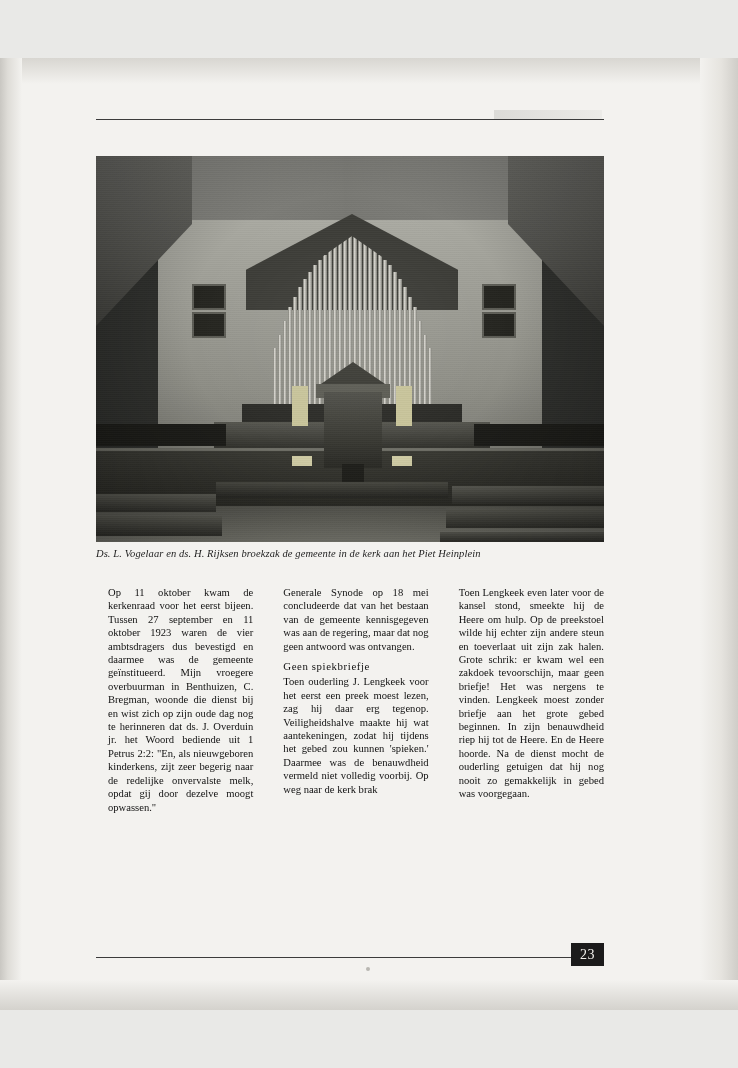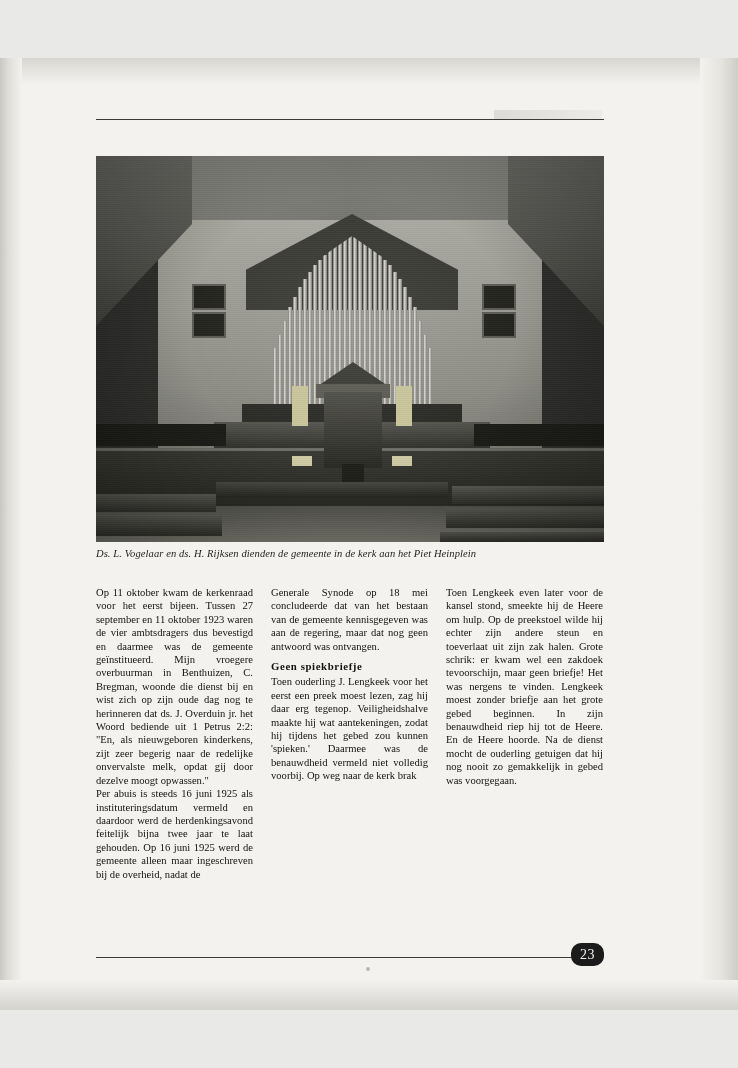--- a/index.html
+++ b/index.html
@@ -248,28 +248,29 @@
     gap: 18px;
   }
   .column {
     width: 157px;
     font-family: "Liberation Serif", serif;
     font-size: 10.6px;
     line-height: 13.4px;
     color: #111;
     text-align: justify;
     hyphens: auto;
+    margin-left: 12px;
   }
   .column p {
     margin: 0 0 0 0;
   }
   .para-tight { text-indent: 0; }
   .subhead {
     font-family: "Liberation Serif", serif;
-    font-weight: bold;
+    font-weight: normal;
     font-size: 10.8px;
     letter-spacing: 0.6px;
     margin: 7px 0 2px 0;
     color: #111;
   }
 
   
   #page-number {
     position: absolute;
     left: 571px;
@@ -277,21 +278,20 @@
     width: 33px;
     height: 23px;
     background: #1b1b1b;
     color: #f2f1ed;
     font-family: "Liberation Serif", serif;
     font-size: 14px;
     display: flex;
     align-items: center;
     justify-content: center;
     letter-spacing: 0.5px;
-    border-radius: 10px;
   }
 
   
   #header-artifact {
     position: absolute;
     left: 494px;
     top: 110px;
     width: 108px;
     height: 9px;
     background: linear-gradient(to right, rgba(150,150,145,0.45), rgba(190,190,185,0.25));
@@ -394,27 +394,26 @@
     <div class="ph pew" id="pew-l1"></div>
     <div class="ph pew" id="pew-l2"></div>
     <div class="ph pew" id="pew-r1"></div>
     <div class="ph pew" id="pew-r2"></div>
     <div class="ph pew" id="pew-r3"></div>
 
     <div class="ph" id="photo-vignette"></div>
     <div class="ph" id="photo-grain"></div>
   </div>
 
-  <div id="caption">Ds. L. Vogelaar en ds. H. Rijksen dienden de gemeente in de kerk aan het Piet Heinplein</div>
+  <div id="caption">Ds. L. Vogelaar en ds. H. Rijksen broekzak de gemeente in de kerk aan het Piet Heinplein</div>
 
   <div id="columns">
 
     <div class="column">
       <p class="para-tight">Op 11 oktober kwam de kerkenraad voor het eerst bijeen. Tussen 27 september en 11 oktober 1923 waren de vier ambtsdragers dus bevestigd en daarmee was de gemeente geïnstitueerd. Mijn vroegere overbuurman in Benthuizen, C. Bregman, woonde die dienst bij en wist zich op zijn oude dag nog te herinneren dat ds. J. Overduin jr. het Woord bediende uit 1 Petrus 2:2: "En, als nieuwgeboren kinderkens, zijt zeer begerig naar de redelijke onvervalste melk, opdat gij door dezelve moogt opwassen."</p>
-      <p class="para-tight">Per abuis is steeds 16 juni 1925 als instituteringsdatum vermeld en daardoor werd de herdenkingsavond feitelijk bijna twee jaar te laat gehouden. Op 16 juni 1925 werd de gemeente alleen maar ingeschreven bij de overheid, nadat de</p>
     </div>
 
     <div class="column">
       <p class="para-tight">Generale Synode op 18 mei concludeerde dat van het bestaan van de gemeente kennisgegeven was aan de regering, maar dat nog geen antwoord was ontvangen.</p>
       <div class="subhead">Geen spiekbriefje</div>
       <p class="para-tight">Toen ouderling J. Lengkeek voor het eerst een preek moest lezen, zag hij daar erg tegenop. Veiligheidshalve maakte hij wat aantekeningen, zodat hij tijdens het gebed zou kunnen 'spieken.' Daarmee was de benauwdheid vermeld niet volledig voorbij. Op weg naar de kerk brak</p>
     </div>
 
     <div class="column">
       <p class="para-tight">Toen Lengkeek even later voor de kansel stond, smeekte hij de Heere om hulp. Op de preekstoel wilde hij echter zijn andere steun en toeverlaat uit zijn zak halen. Grote schrik: er kwam wel een zakdoek tevoorschijn, maar geen briefje! Het was nergens te vinden. Lengkeek moest zonder briefje aan het grote gebed beginnen. In zijn benauwdheid riep hij tot de Heere. En de Heere hoorde. Na de dienst mocht de ouderling getuigen dat hij nog nooit zo gemakkelijk in gebed was voorgegaan.</p>

